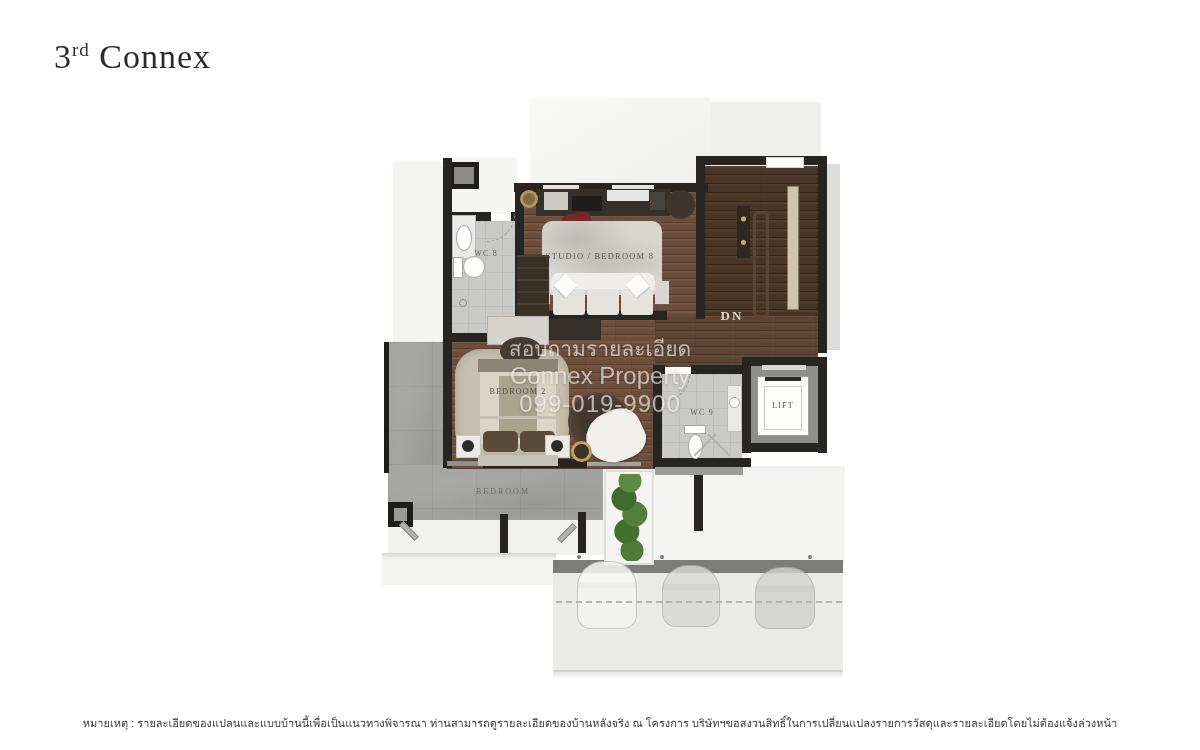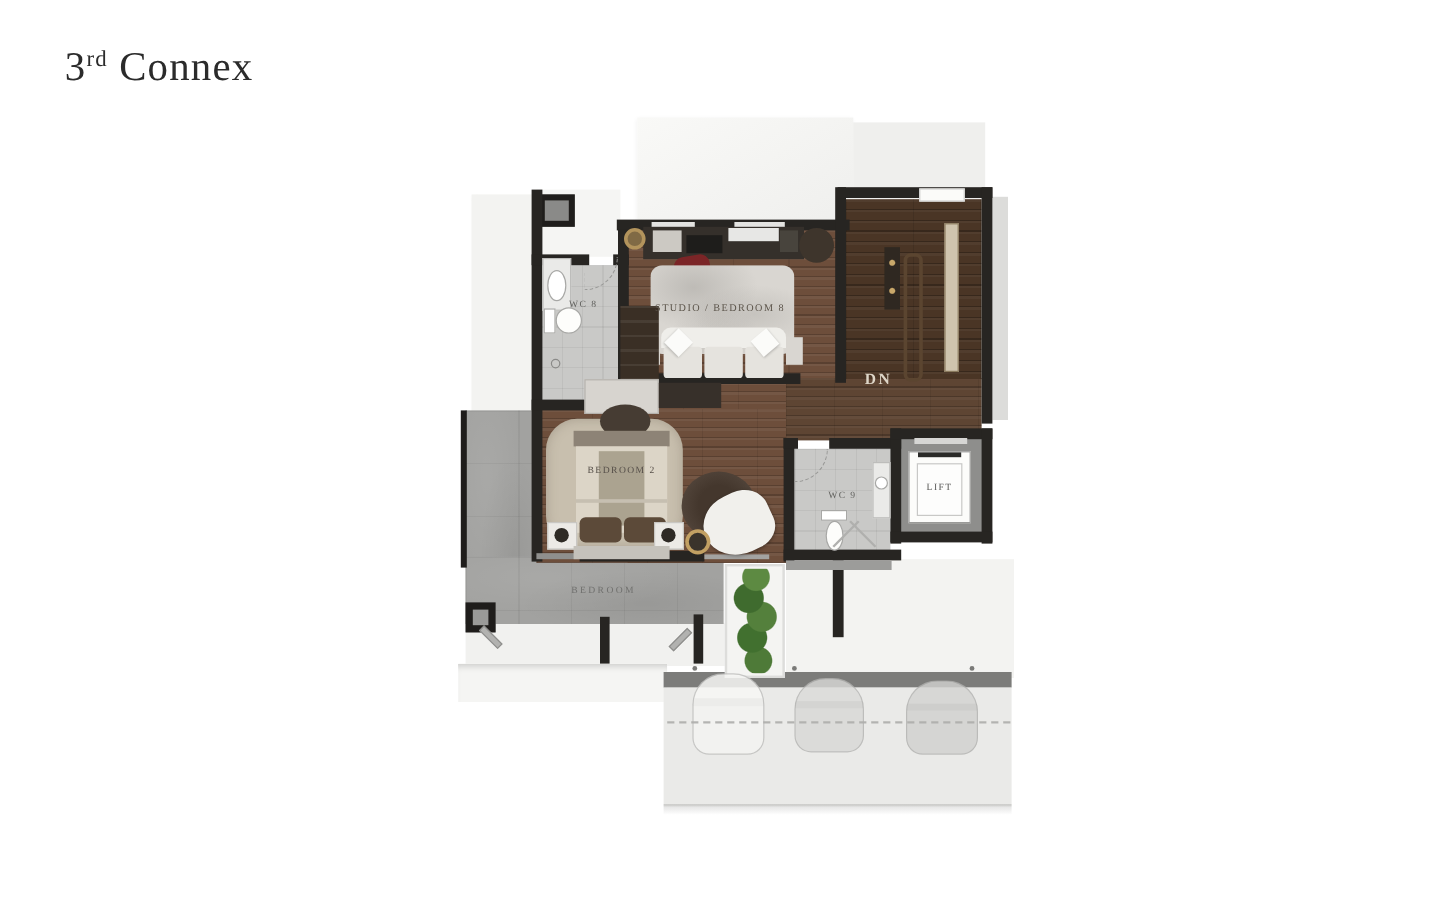--- a/index.html
+++ b/index.html
@@ -220,15 +220,21 @@
   <div class="abs" style="left:556px; top:601px; width:286px; height:0; border-top:2px dashed #aeaeac; opacity:.9;"></div>
 
   <div class="abs room-label" style="left:458px; top:249px; width:56px; color:#62625f;">WC 8</div>
   <div class="abs room-label" style="left:535px; top:251px; width:130px; font-size:8.5px; color:#5c554b;">STUDIO / BEDROOM 8</div>
   <div class="abs room-label" style="left:714px; top:308px; width:36px; font-size:13px; font-weight:bold; letter-spacing:2px; color:#ded6c8;">DN</div>
   <div class="abs room-label" style="left:478px; top:387px; width:80px; color:#57504a;">BEDROOM 2</div>
   <div class="abs room-label" style="left:674px; top:408px; width:56px; color:#62625f;">WC 9</div>
   <div class="abs room-label" style="left:757px; top:401px; width:52px; color:#555553;">LIFT</div>
   <div class="abs room-label" style="left:460px; top:487px; width:86px; letter-spacing:2px; color:#70706e;">BEDROOM</div>
 
-
+  <div id="watermark" class="abs" style="left:440px; top:336px; width:320px;">
+    <div class="wm1">สอบถามรายละเอียด</div>
+    <div class="wm2">Connex Property</div>
+    <div class="wm3">099-019-9900</div>
+  </div>
+
+  <div id="footer-note" class="abs" style="left:0; top:714px;">หมายเหตุ : รายละเอียดของแปลนและแบบบ้านนี้เพื่อเป็นแนวทางพิจารณา ท่านสามารถดูรายละเอียดของบ้านหลังจริง ณ โครงการ บริษัทฯขอสงวนสิทธิ์ในการเปลี่ยนแปลงรายการวัสดุและรายละเอียดโดยไม่ต้องแจ้งล่วงหน้า</div>
 
 </div>
 
 </body></html>

